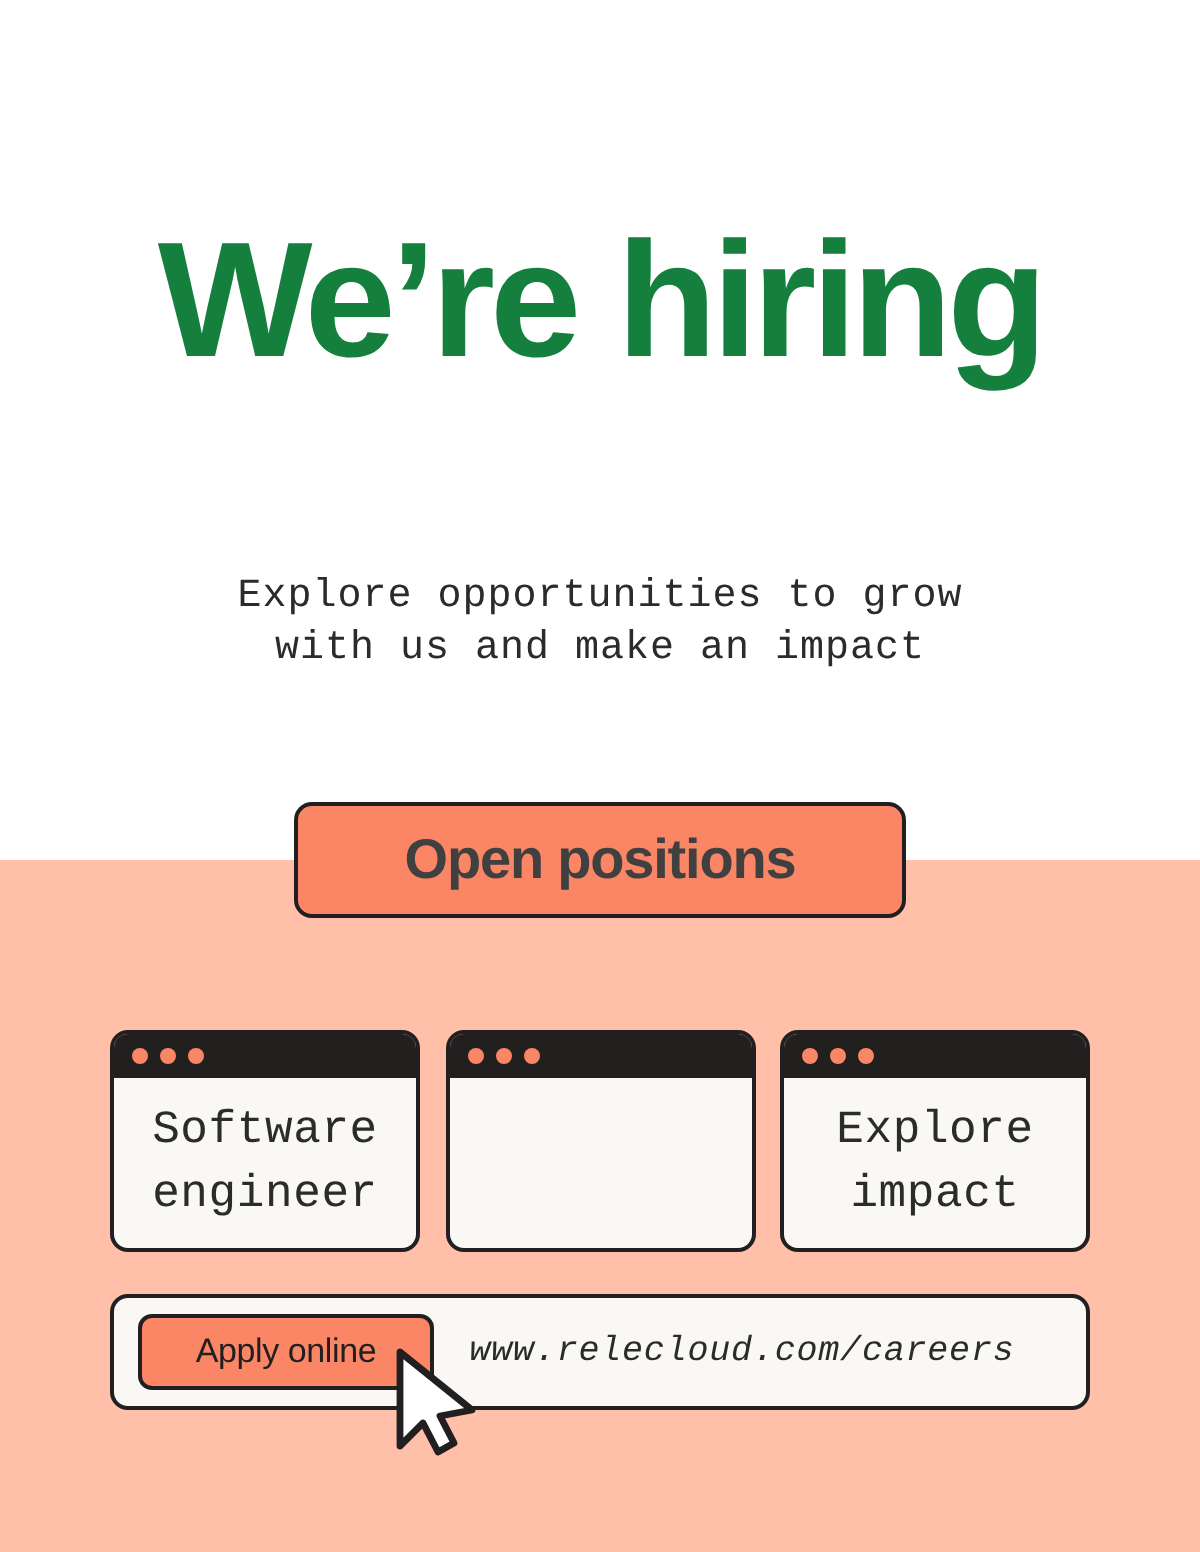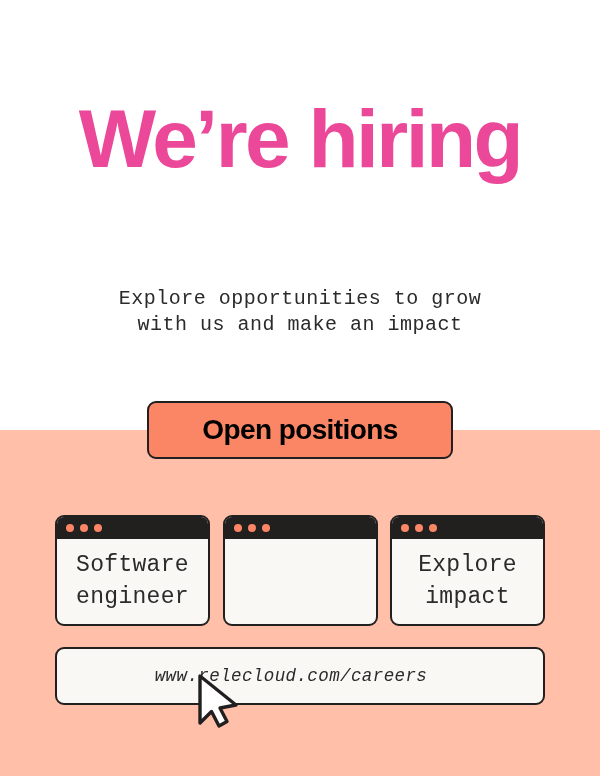--- a/index.html
+++ b/index.html
@@ -34,27 +34,27 @@
 
   
   .headline-wrap {
     position: absolute;
     left: 0;
     top: 96px;
     width: 600px;
     text-align: center;
   }
   .headline {
-    margin: 4px;
+    margin: 16px;
     font-family: "Liberation Sans", sans-serif;
     font-size: 82px;
     line-height: 0.95;
     font-weight: bold;
     letter-spacing: -2.5px;
-    color: #ec4899;
+    color: #15803d;
   }
   .subhead {
     margin: 16px 0 0 0;
     font-family: "Liberation Sans", sans-serif;
     font-size: 38px;
     line-height: 1.05;
     font-weight: bold;
     letter-spacing: -1px;
     color: #1f2833;
   }
@@ -85,21 +85,21 @@
     background: #fb8666;
     border: 2.5px solid #211f1f;
     border-radius: 9px;
     display: flex;
     align-items: center;
     justify-content: center;
     font-family: "Liberation Sans", sans-serif;
     font-size: 28px;
     font-weight: bold;
     letter-spacing: -0.6px;
-    color: #000000;
+    color: #404040;
     cursor: pointer;
   }
 
   
   .cards-row {
     position: absolute;
     left: 55px;
     top: 515px;
     width: 490px;
     display: flex;
@@ -250,20 +250,21 @@
         <div>
           <div>Explore</div>
           <div>impact</div>
         </div>
       </div>
     </div>
 
   </div>
 
   <div class="url-bar">
+    <div class="apply-button">Apply online</div>
     <div class="url-text">www.relecloud.com/careers</div>
   </div>
 
   <svg class="cursor" viewBox="0 0 46 56">
     <path d="M4 3 L4 50 L15.5 38.5 L23 53 L31 48.5 L24 35 L40 32 Z" fill="#ffffff" stroke="#211f1f" stroke-width="3.4" stroke-linejoin="round"></path>
   </svg>
 
 </div>
 
 </body></html>

